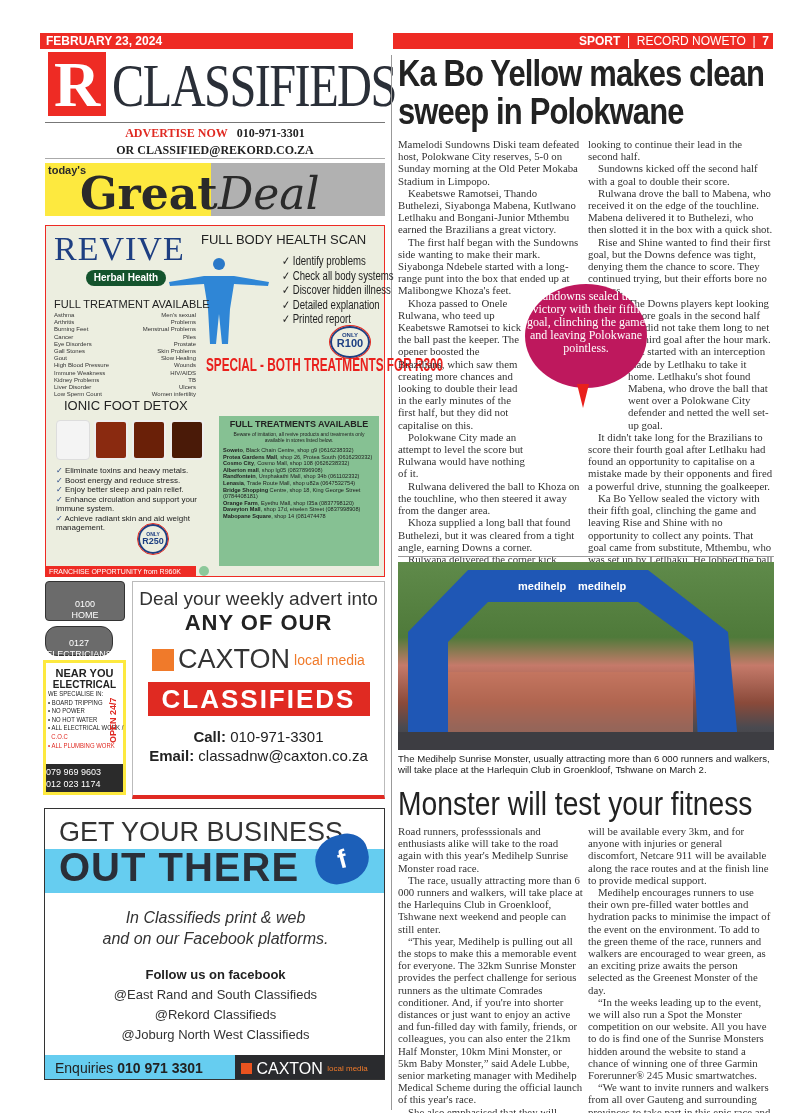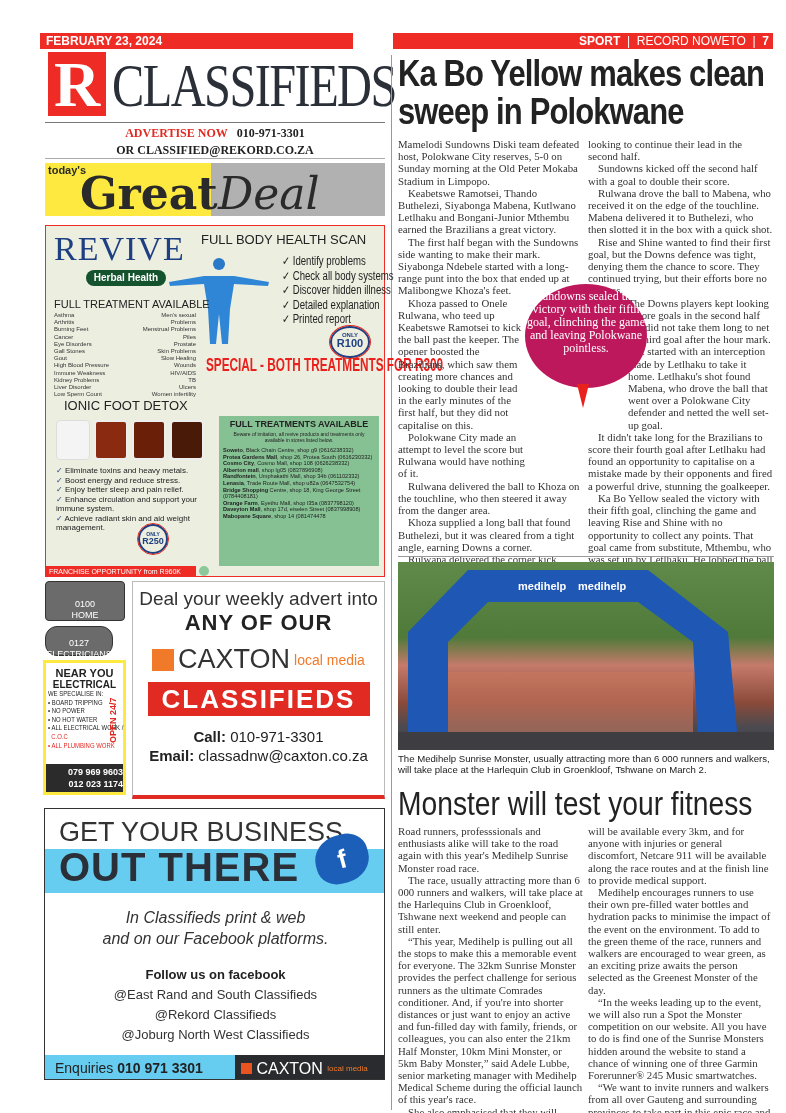--- a/index.html
+++ b/index.html
@@ -165,21 +165,21 @@
   <div class="narrow" style="font-size:7px;line-height:8.6px;color:#222;margin-left:2px;transform:scaleX(0.85)">
     <div>WE SPECIALISE IN:</div>
     <div>• <span>BOARD TRIPPING</span></div>
     <div>• <span>NO POWER</span></div>
     <div>• <span>NO HOT WATER</span></div>
     <div>• <span>ALL ELECTRICAL WORK /</span></div>
     <div style="color:#e02a22">&nbsp; <span>C.O.C</span></div>
     <div style="color:#e02a22">• <span>ALL PLUMBING WORK</span></div>
   </div>
   <div class="abs sans" style="left:62px;top:80px;transform:rotate(-90deg);transform-origin:left top;font-size:9px;font-weight:bold;color:#e02a22;white-space:nowrap">OPEN 24/7</div>
-  <div class="abs sans" style="left:0;bottom:0;width:77px;height:28px;background:#2b2b2b;color:#fff;font-size:9px;font-weight:bold;text-align:right;line-height:12px;padding-top:2px">
+  <div class="abs sans" style="left:0;bottom:0;width:77px;height:28px;background:#2b2b2b;color:#fff;font-size:9px;font-weight:normal;text-align:left;line-height:12px;padding-top:2px">
     <div>079 969 9603</div>
       <div>012 023 1174</div>
   </div>
 </div>
 
 <div class="abs" style="left:132px;top:581px;width:253px;height:218px;border:1px solid #bbb;border-bottom:4px solid #e02a22;text-align:center">
   <div class="sans" style="font-size:19px;color:#333;margin-top:6px">Deal your weekly advert into</div>
   <div class="sans" style="font-size:22px;font-weight:bold;color:#222;letter-spacing:1px">ANY OF OUR</div>
   <div style="margin-top:8px;height:30px">
     <span style="display:inline-block;width:22px;height:22px;background:#f07a2a;vertical-align:middle"></span>

